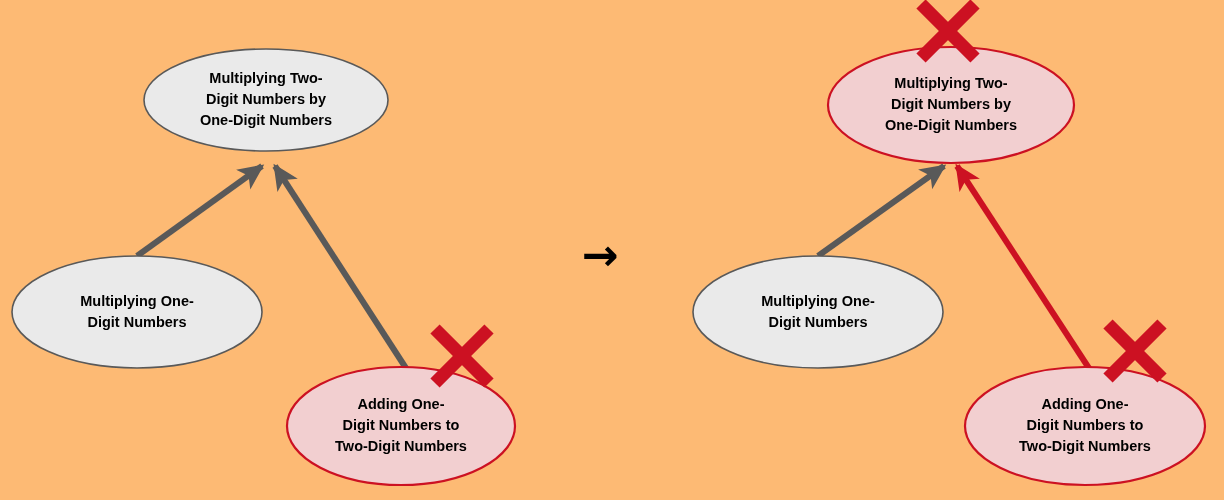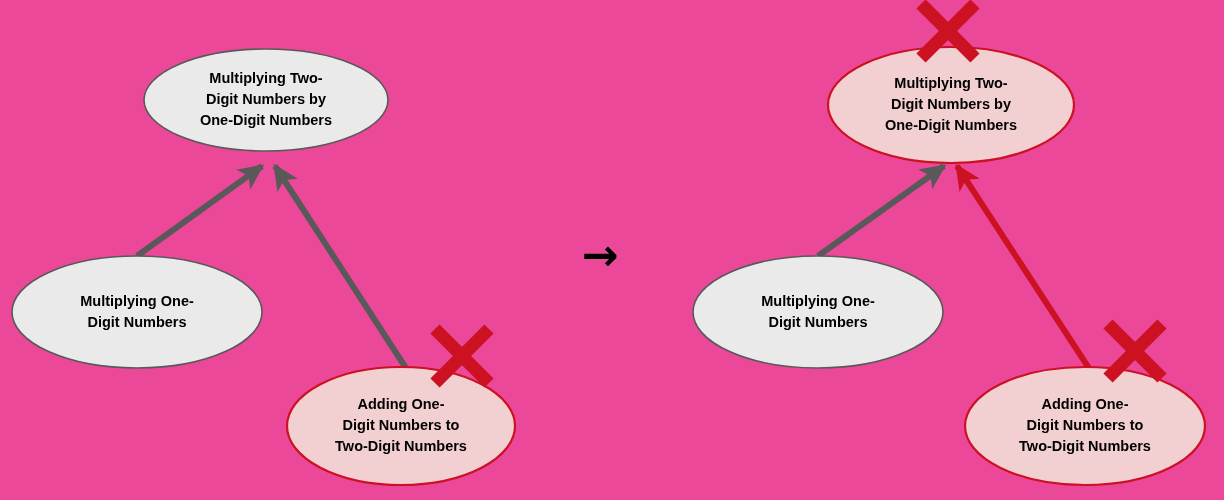--- a/index.html
+++ b/index.html
@@ -10,21 +10,21 @@
   body {
     width: 1224px;
     height: 500px;
     font-family: "Liberation Sans", sans-serif;
     overflow: hidden;
   }
   #canvas {
     position: relative;
     width: 1224px;
     height: 500px;
-    background: #ec4899;
+    background: #fdba74;
   }
   svg.layer {
     position: absolute;
     top: 0;
     left: 0;
     width: 1224px;
     height: 500px;
   }
   .node-label {
     font-family: "Liberation Sans", sans-serif;

